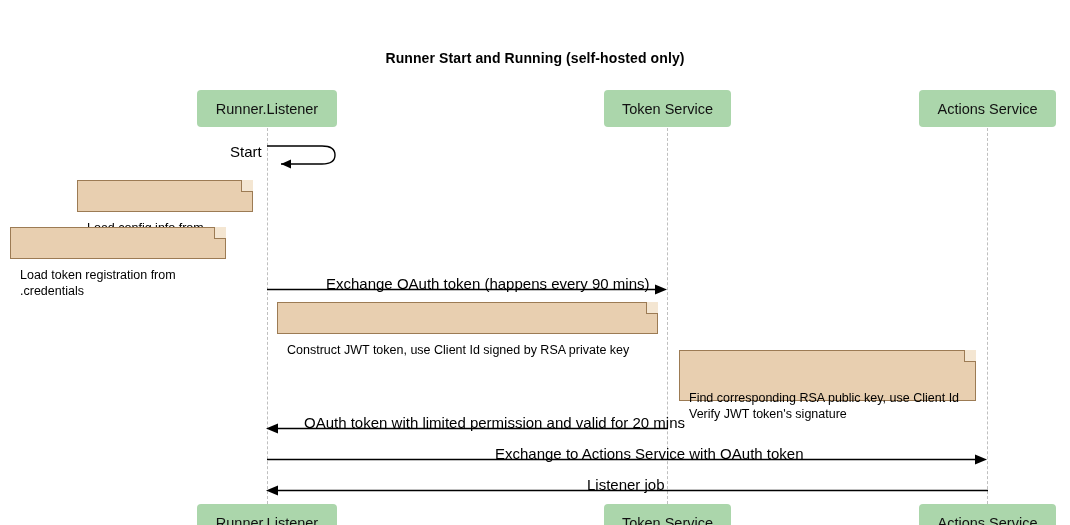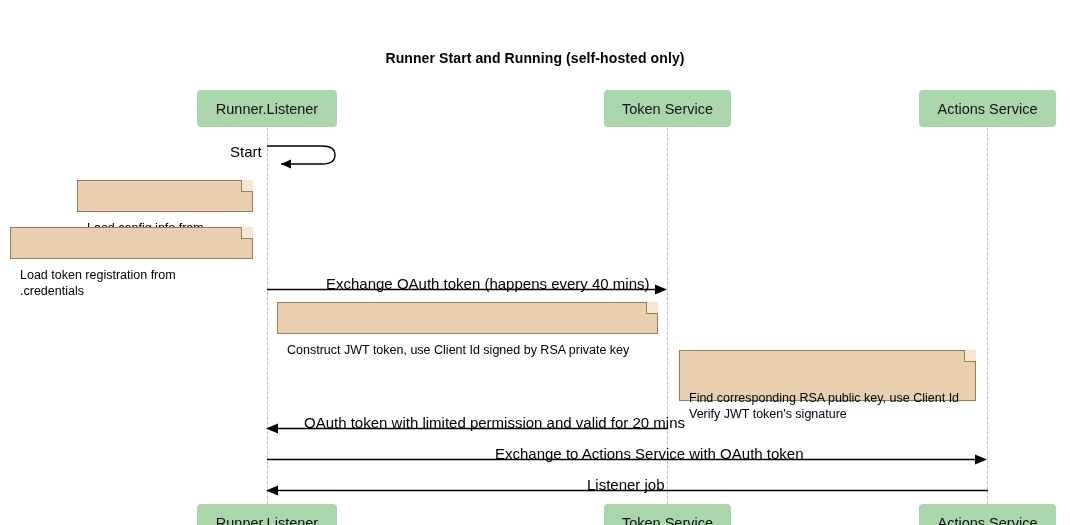--- a/index.html
+++ b/index.html
@@ -117,26 +117,26 @@
   <svg class="msg-svg" style="left:265px; top:100px;" width="80" height="36">
     <path d="M 2 6 L 57 6 Q 70 6 70 15 Q 70 24 57 24 L 16 24" fill="none" stroke="#000" stroke-width="1.4"></path>
     <path d="M 16 24 L 26 19.5 L 26 28.5 Z" fill="#000"></path>
   </svg>
 
   <div class="note" style="left:77px; top:140px; width:176px; height:32px;">
     <span class="fold"></span>
     <span>Load config info from .runner</span>
   </div>
 
-  <div class="note" style="left:10px; top:187px; width:243px; height:32px;">
+  <div class="note" style="left:10px; top:187px; width:216px; height:32px;">
     <span class="fold"></span>
     <span>Load token registration from .credentials</span>
   </div>
 
-  <div class="msg-label" style="left:326px; top:235px;">Exchange OAuth token (happens every 40 mins)</div>
+  <div class="msg-label" style="left:326px; top:235px;">Exchange OAuth token (happens every 90 mins)</div>
   <svg class="msg-svg" style="left:266px; top:243px;" width="404" height="13">
     <line x1="1" y1="6.5" x2="394" y2="6.5" stroke="#000" stroke-width="1.4"></line>
     <path d="M 401 6.5 L 389 1.5 L 389 11.5 Z" fill="#000"></path>
   </svg>
 
   <div class="note" style="left:277px; top:262px; width:381px; height:32px;">
     <span class="fold"></span>
     <span>Construct JWT token, use Client Id signed by RSA private key</span>
   </div>
 

